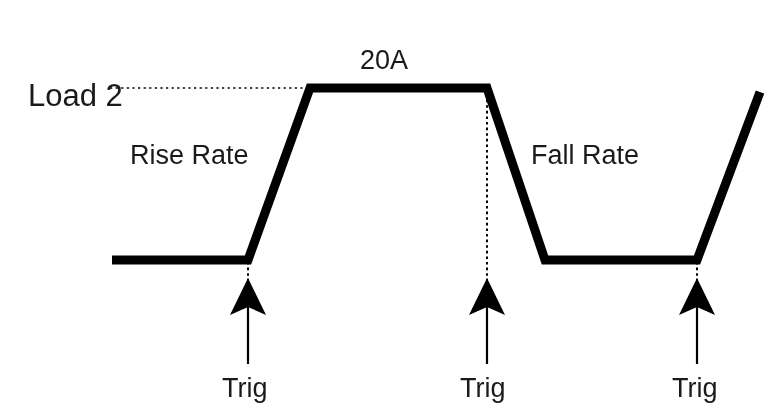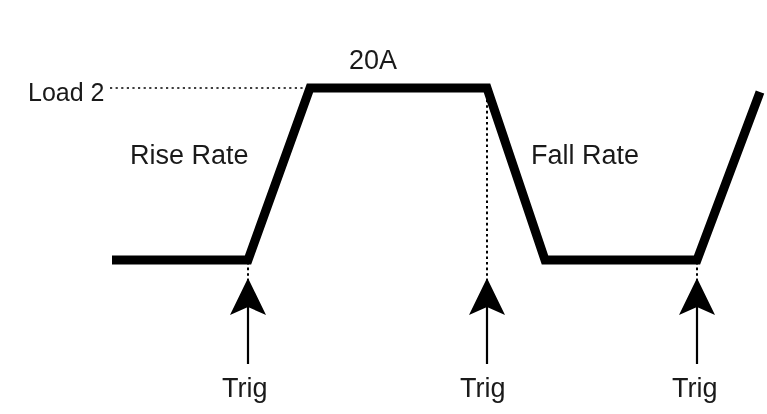--- a/index.html
+++ b/index.html
@@ -28,35 +28,35 @@
     height: 414px;
     display: block;
   }
   .diagram-label {
     position: absolute;
     white-space: nowrap;
     color: #1a1a1a;
     line-height: 1;
   }
   .label-load {
-    font-size: 25px;
+    font-size: 31px;
   }
   .label-amp {
     font-size: 27px;
   }
   .label-rate {
     font-size: 27px;
   }
   .label-trig {
     font-size: 27px;
     margin-top: 44px;
   }
   #label-load2 { left: 28px;  top: 80px; }
   #label-load1 { left: 14px;  top: 247px; }
-  #label-20a   { left: 349px; top: 47px; }
+  #label-20a   { left: 360px; top: 47px; }
   #label-10a   { left: 142px; top: 222px; }
   #label-rise  { left: 130px; top: 142px; }
   #label-fall  { left: 531px; top: 142px; }
   #label-trig-1 { left: 222px; top: 331px; }
   #label-trig-2 { left: 460px; top: 331px; }
   #label-trig-3 { left: 672px; top: 331px; }
 </style>
 </head>
 <body>
 

